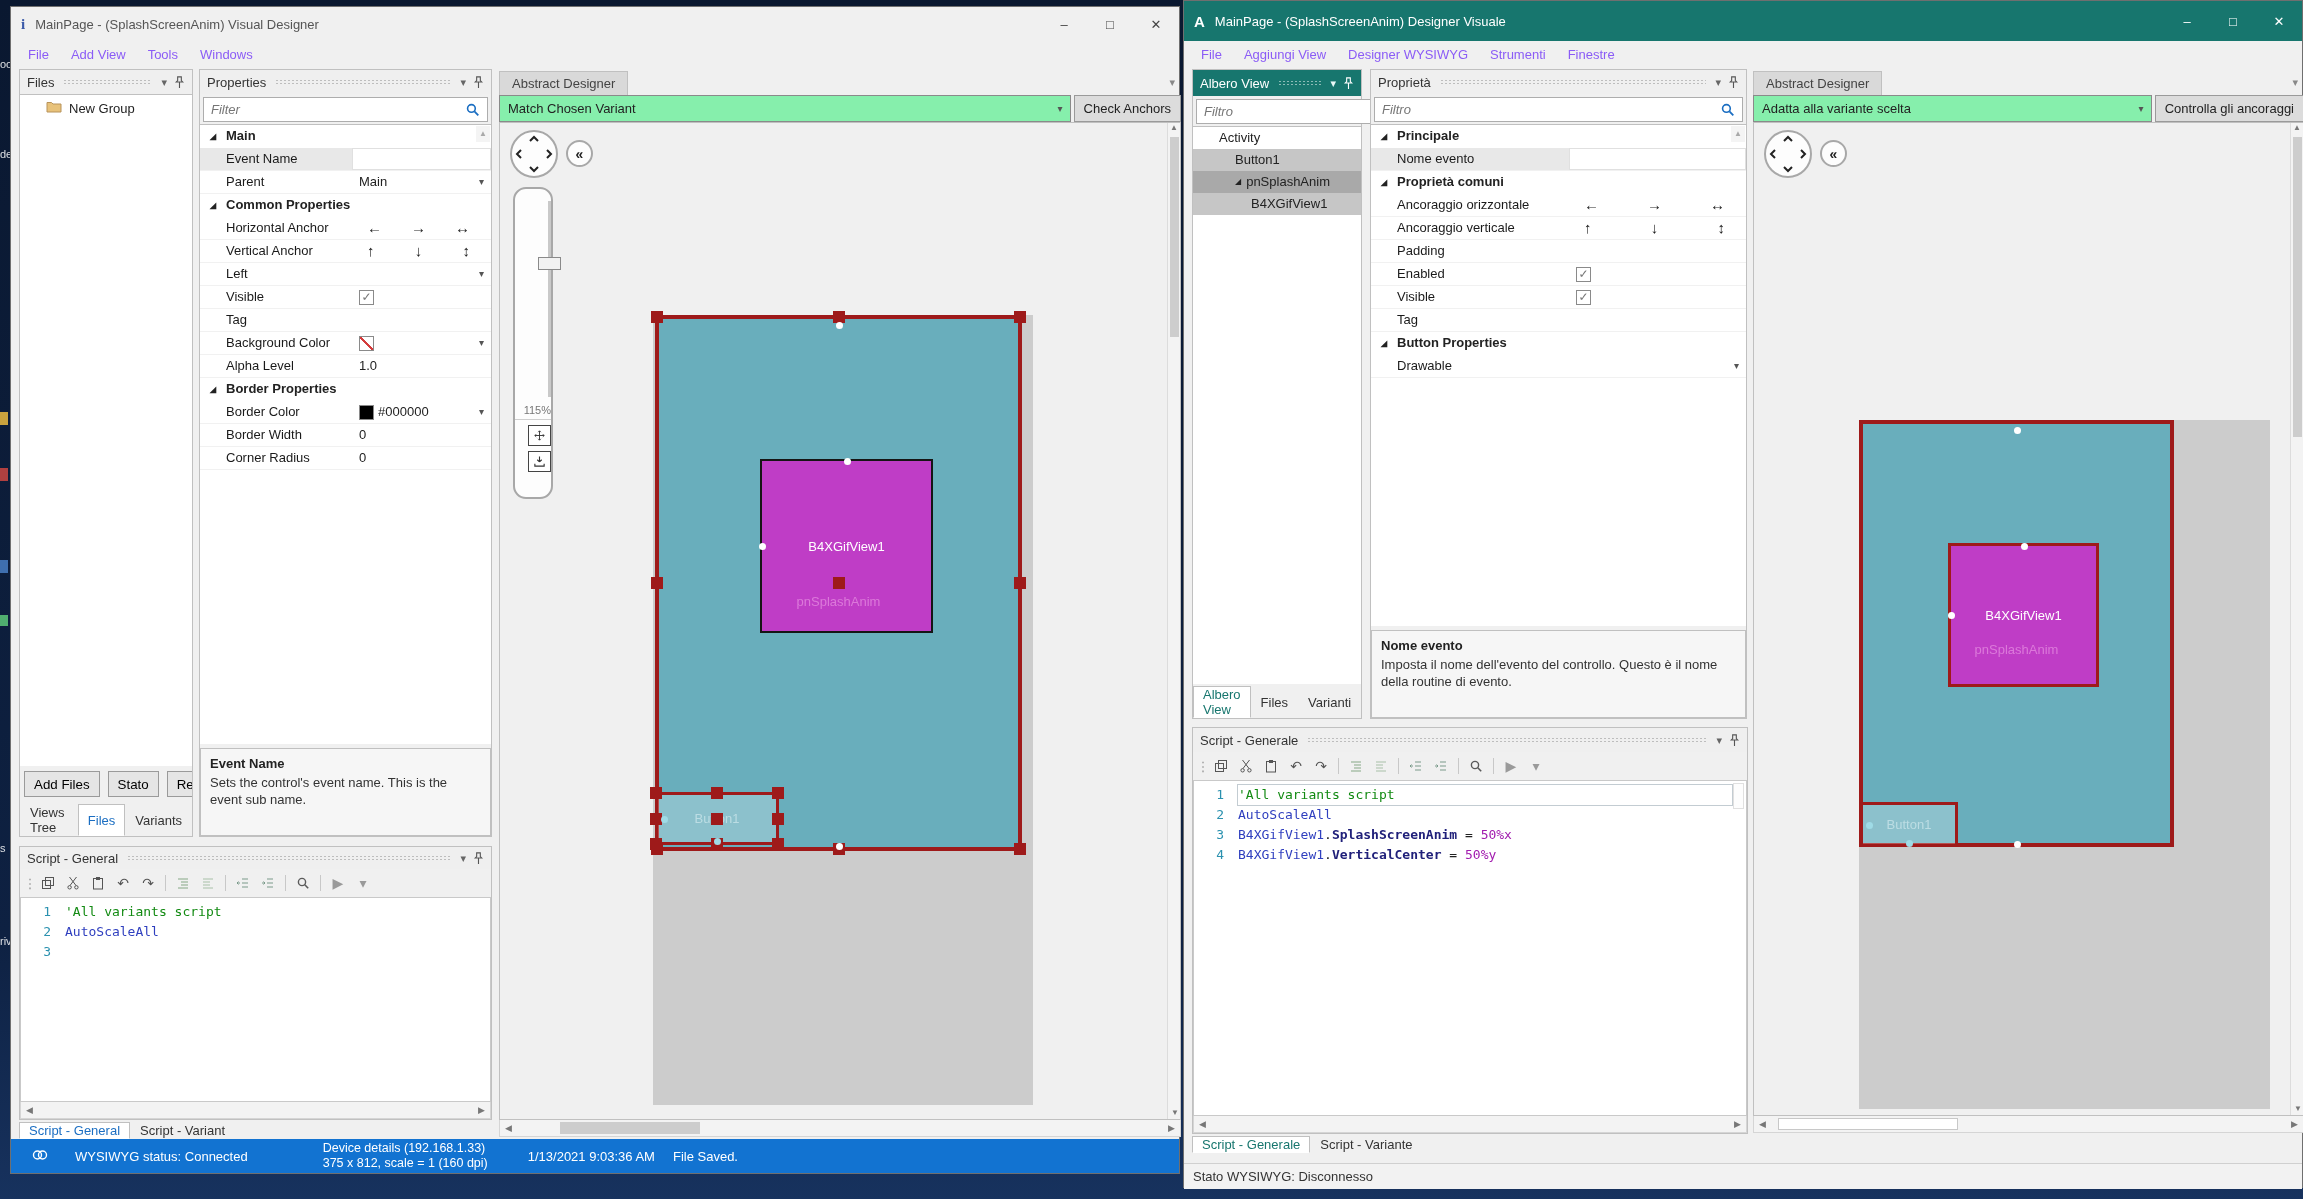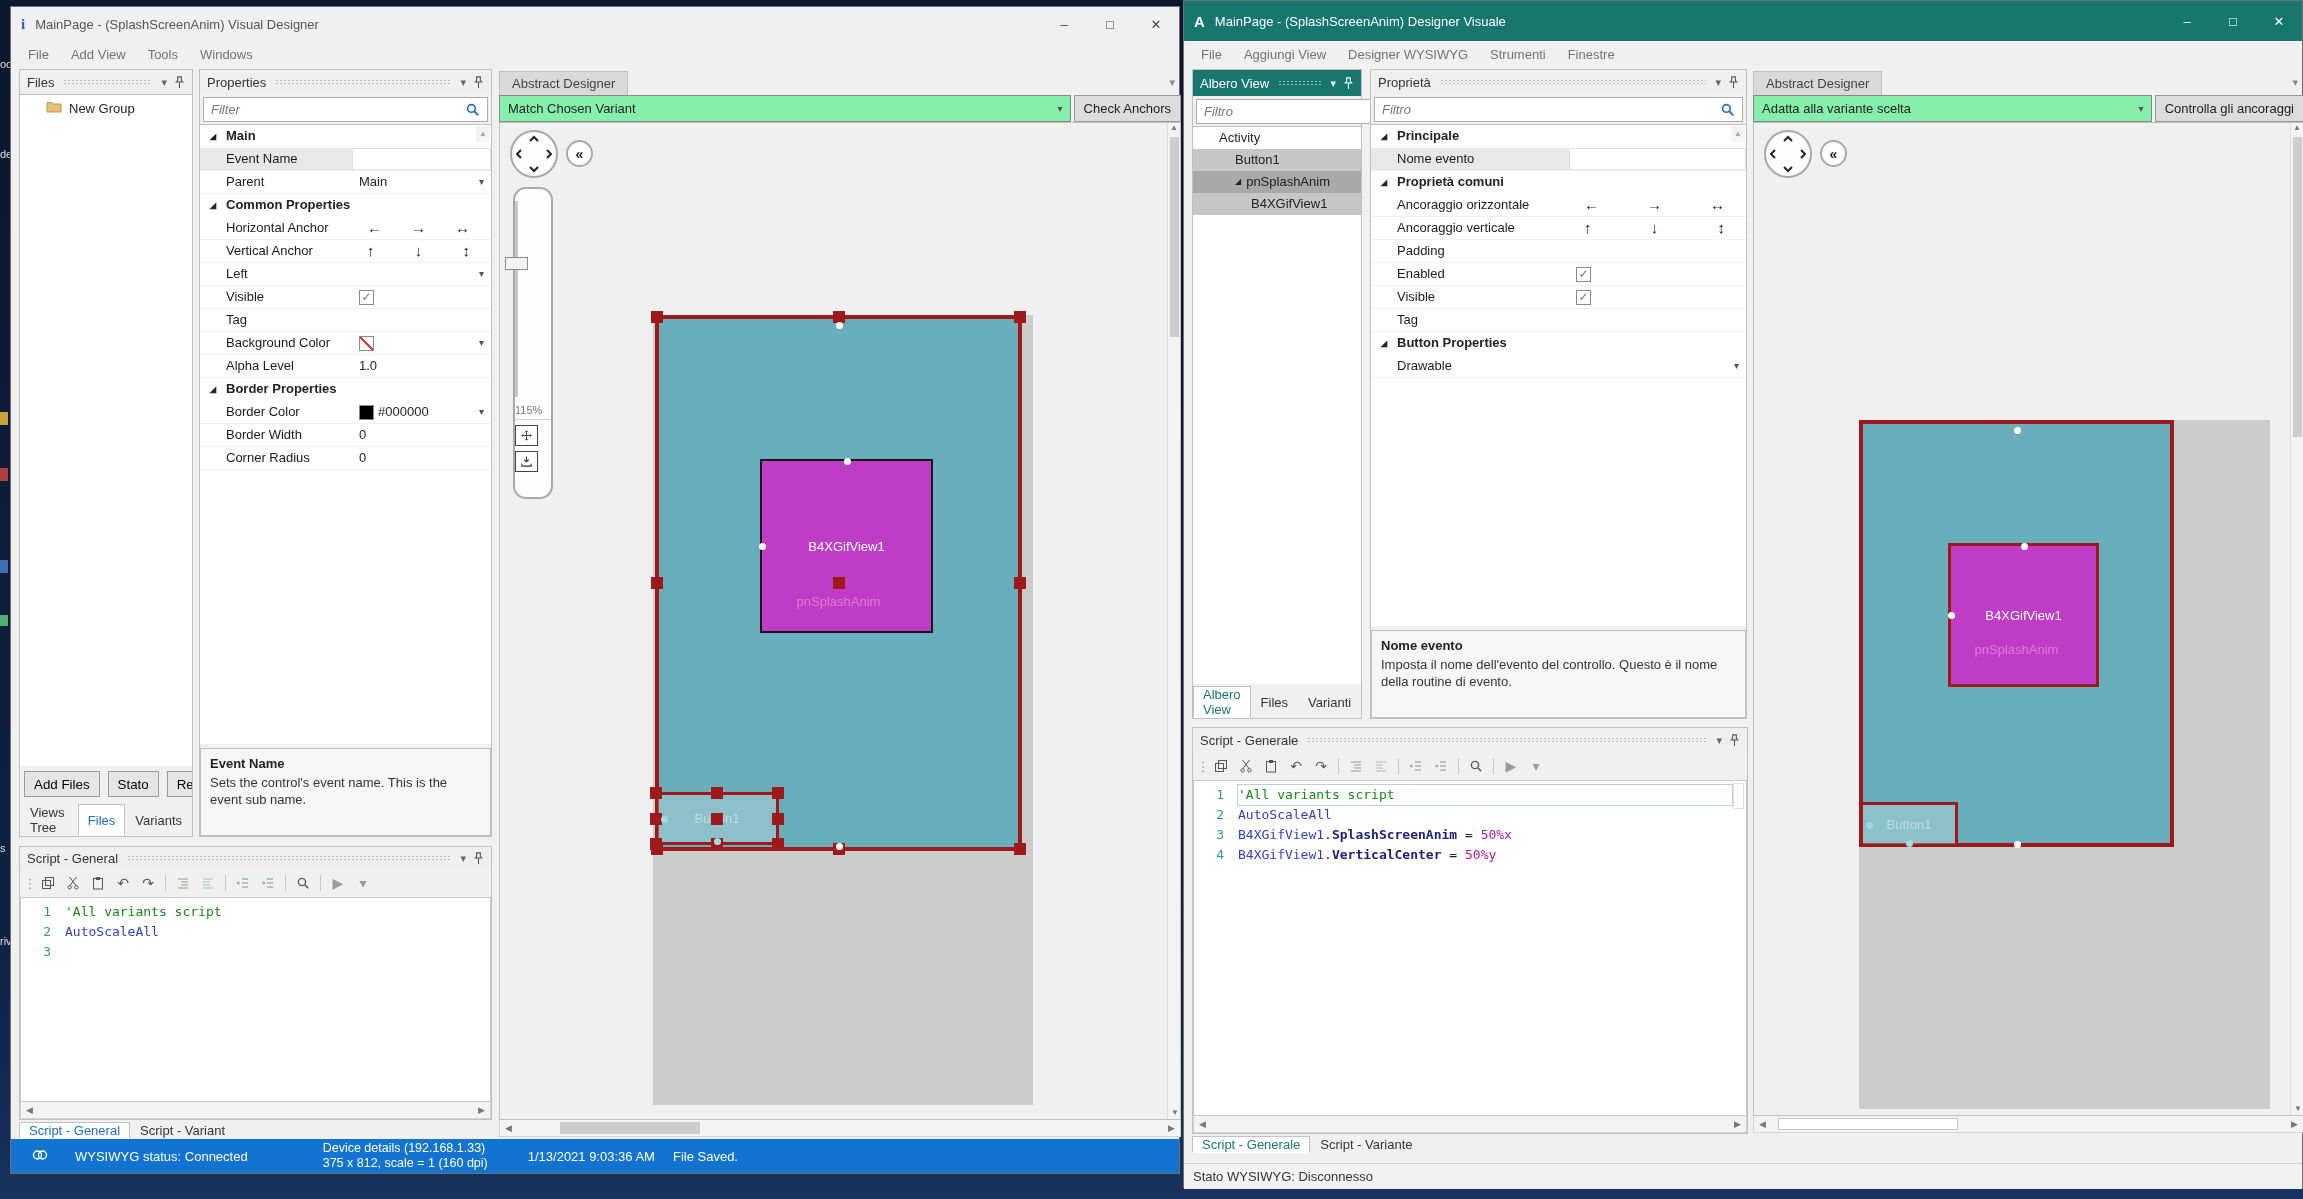--- a/index.html
+++ b/index.html
@@ -22,21 +22,21 @@
   .win-right .titlebar{height:40px;background:var(--teal);color:#fff;}
   .app-icon{font-weight:bold;font-size:15px;margin-right:10px;color:#3b5aa8;font-family:"Liberation Serif",serif;}
   .win-right .app-icon{color:#fff;font-family:"Liberation Sans",sans-serif;}
   .title-text{font-size:13px;}
   .tb-controls{margin-left:auto;display:flex;height:100%;}
   .tb-btn{width:46px;display:flex;align-items:center;justify-content:center;font-size:13px;color:#444;}
   .win-right .tb-btn{color:#fff;}
 
   .menubar{height:26px;display:flex;align-items:center;padding-left:6px;background:#f0f0f0;}
   .win-right .menubar{margin-top:0;}
-  .menu-item{padding:0 11px;color:#737373;}
+  .menu-item{padding:0 11px;color:#8b5cf6;}
 
   .panel{position:absolute;display:flex;flex-direction:column;border:1px solid #c0c0c0;background:#f0f0f0;}
   .phead{height:24px;flex:0 0 24px;display:flex;align-items:center;padding:0 7px;background:#efefef;color:#333;}
   .phead.teal{background:var(--teal);color:#fff;}
   .dots{flex:1;height:6px;margin:0 9px;background-image:radial-gradient(#bdbdbd 1px,transparent 1.3px);background-size:4px 3px;}
   .phead.teal .dots{background-image:radial-gradient(rgba(255,255,255,.5) 1px,transparent 1.3px);}
   .ph-caret{color:#666;font-size:11px;margin-right:7px;}
   .phead.teal .ph-caret{color:#eafaf8;}
   .pin{width:11px;height:13px;}
 
@@ -106,21 +106,21 @@
   .h-bl{left:-8px;bottom:-8px}.h-bc{left:50%;margin-left:-6px;bottom:-8px}.h-br{right:-8px;bottom:-8px}
   .dot{position:absolute;width:7px;height:7px;border-radius:50%;background:#fff;z-index:7;}
   .dot.cyan{background:#9fdbe6;}
   .d-tc{left:50%;margin-left:-3px;top:3px}.d-bc{left:50%;margin-left:-3px;bottom:-3px}
   .d-ml{left:3px;top:50%;margin-top:-3px}.d-mlo{left:-3px;top:50%;margin-top:-3px}
 
   .navpad{position:absolute;left:10px;top:7px;width:48px;height:48px;border-radius:50%;background:#fdfdfd;border:2px solid #a8a8a8;z-index:10;}
   .navback{position:absolute;left:66px;top:17px;width:27px;height:27px;border-radius:50%;background:#fdfdfd;border:2px solid #a8a8a8;z-index:10;
     display:flex;align-items:center;justify-content:center;font-weight:bold;color:#222;font-size:14px;}
   .zoombox{position:absolute;left:13px;top:64px;width:40px;height:312px;background:#fdfdfd;border:2px solid #a8a8a8;border-radius:13px;z-index:10;
-    display:flex;flex-direction:column;align-items:flex-start;}
+    display:flex;flex-direction:column;align-items:flex-end;}
   .ztrack{width:3px;height:196px;background:#c9c9c9;margin-top:12px;position:relative;}
   .zthumb{position:absolute;left:-10px;top:56px;width:23px;height:13px;background:#f2f2f2;border:1px solid #8a8a8a;}
   .zpct{font-size:11px;color:#777;margin:7px 0 3px;}
   .zsep{width:100%;border-top:1px solid #cfcfcf;}
   .zbtn{width:23px;height:21px;border:1px solid #444;margin-top:5px;display:flex;align-items:center;justify-content:center;background:#fff;}
 
   
   .sc-toolbar{flex:0 0 28px;display:flex;align-items:center;gap:3px;padding:0 4px;background:#f0f0f0;}
   .tbi{width:22px;height:22px;display:flex;align-items:center;justify-content:center;color:#555;font-size:14px;}
   .tbi svg{width:14px;height:14px;}

